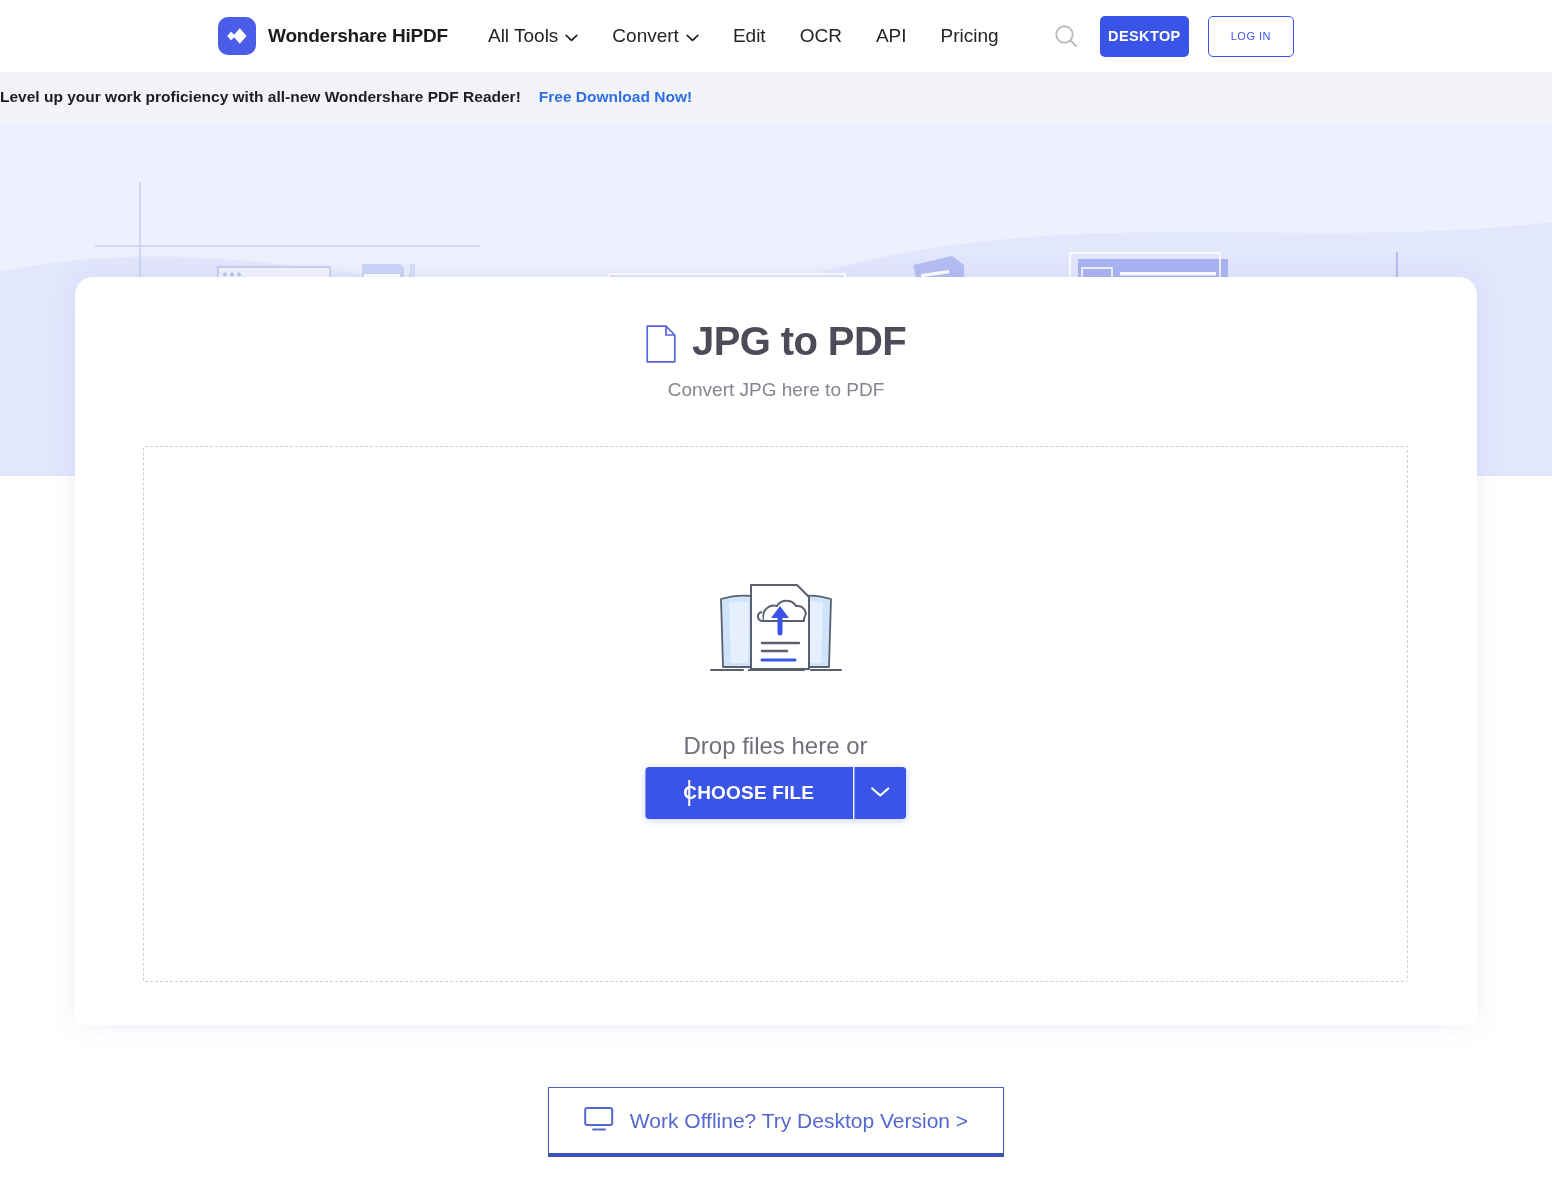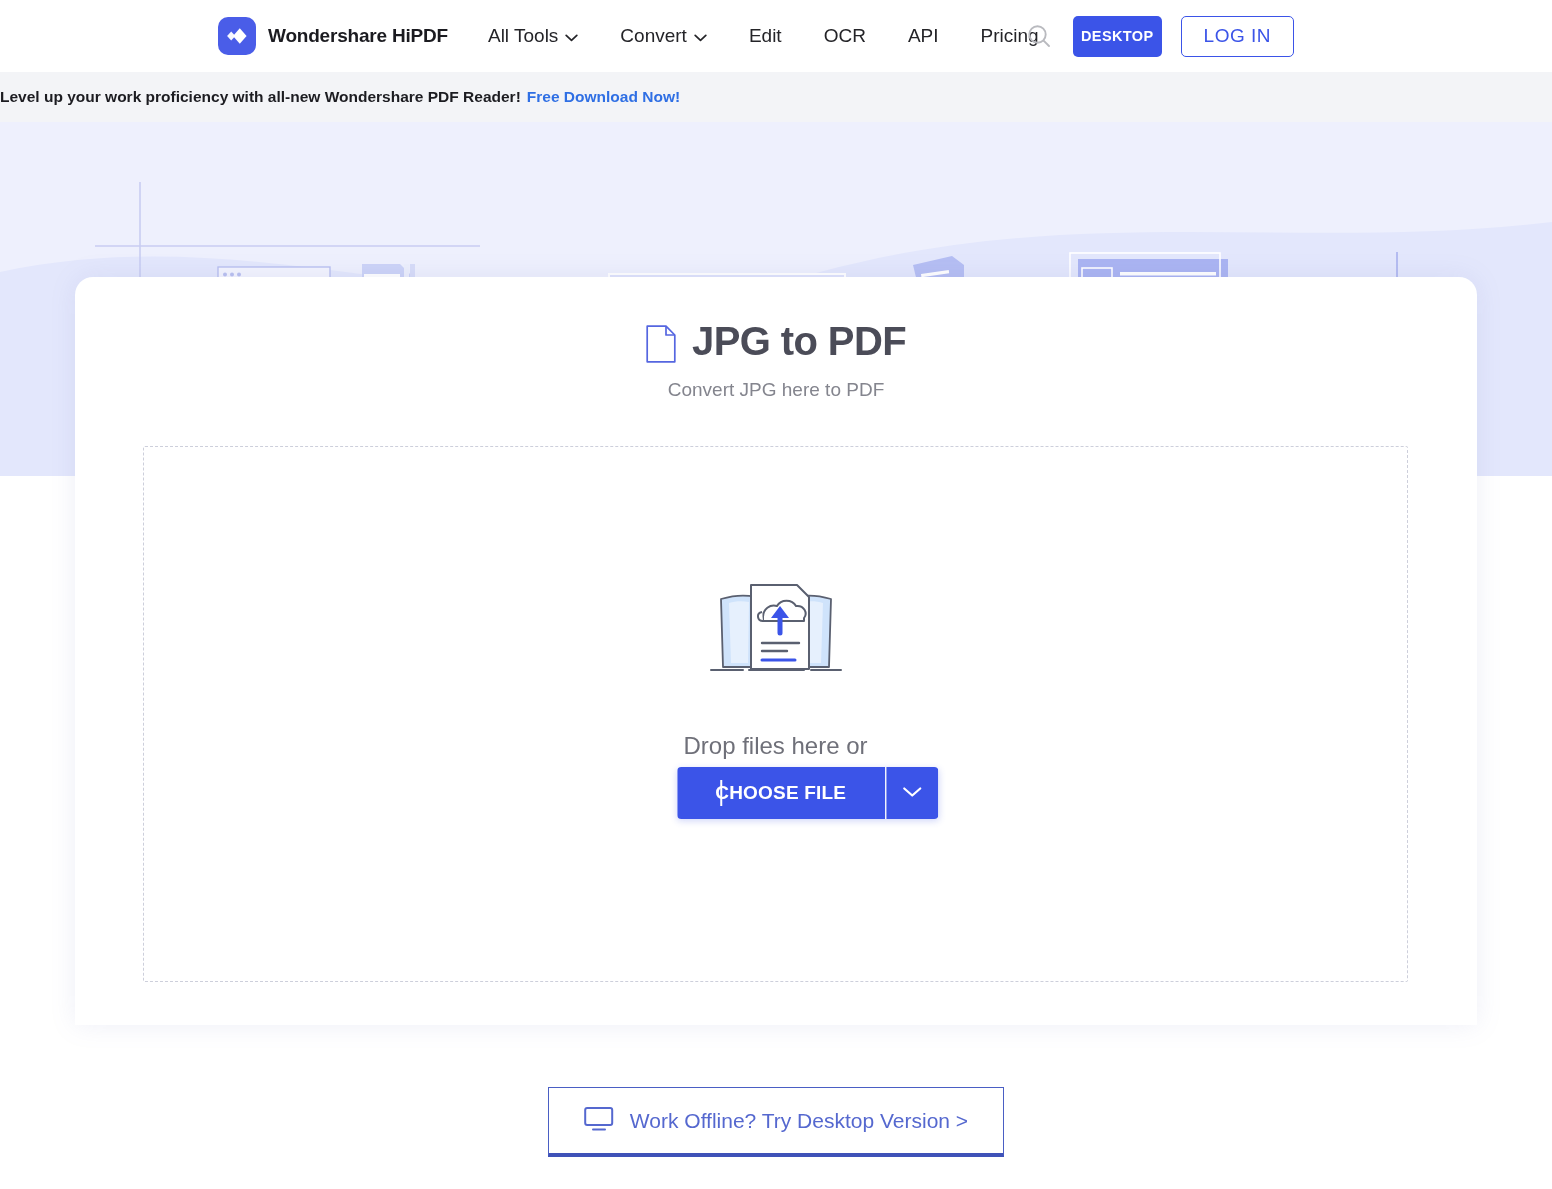--- a/index.html
+++ b/index.html
@@ -19,21 +19,21 @@
   }
   .brand { display: flex; align-items: center; margin-left: 218px; }
   .logo-mark {
     width: 38px; height: 38px; border-radius: 10px; background: #4a5de8;
     display: flex; align-items: center; justify-content: center; position: relative;
   }
   .brand-name {
     margin-left: 12px; font-size: 19px; font-weight: bold; color: #1b1b20;
     letter-spacing: -0.2px; white-space: nowrap;
   }
-  .nav { display: flex; align-items: center; margin-left: 40px; gap: 8px; }
+  .nav { display: flex; align-items: center; margin-left: 40px; }
   .nav-item {
     display: flex; align-items: center; gap: 7px;
     font-size: 19px; color: #242428; margin-right: 34px; cursor: pointer;
     white-space: nowrap;
   }
   .nav-item:last-child { margin-right: 0; }
   .chev { display:inline-block; width: 13px; height: 8px; position: relative; top: 2px; }
   .chev svg { display:block; }
   .header-right {
     position: absolute; right: 258px; top: 0; height: 72px;
@@ -43,33 +43,33 @@
     width: 44px; height: 44px; display:flex; align-items:center; justify-content:center;
     cursor: pointer; margin-right: 12px;
   }
   .btn-desktop {
     background: #3b54e8; color: #ffffff; font-size: 14.5px; font-weight: bold;
     letter-spacing: 0.4px; border-radius: 5px; padding: 0 8px; height: 41px;
     display: flex; align-items: center; justify-content: center; cursor: pointer;
     border: none; font-family: "Liberation Sans", sans-serif;
   }
   .btn-login {
-    background: #ffffff; color: #3b54e8; font-size: 19px; letter-spacing: 0.5px;
+    background: #ffffff; color: #3b54e8; font-size: 11px; letter-spacing: 0.5px;
     border: 1.5px solid #3b54e8; border-radius: 5px; padding: 0 22px; height: 41px;
     display: flex; align-items: center; justify-content: center; cursor: pointer;
     margin-left: 19px; font-family: "Liberation Sans", sans-serif;
   }
 
   
   .promo {
     position: absolute; top: 72px; left: 0; width: 1552px; height: 50px;
     background: #f3f4f7; display: flex; align-items: center; justify-content: flex-start;
     font-size: 15.5px; font-weight: bold; color: #1c1c21; z-index: 25;
   }
-  .promo-link { color: #2f6fe4; margin-left: 6px; cursor: pointer; text-decoration: none; font-weight: bold; }
+  .promo-link { color: #2f6fe4; margin-left: 18px; cursor: pointer; text-decoration: none; font-weight: bold; }
 
   
   .hero {
     position: absolute; top: 122px; left: 0; width: 1552px; height: 354px;
     background: #eef0fd; overflow: hidden; z-index: 5;
   }
   .hero svg { position:absolute; top:0; left:0; }
 
   
   .card {
@@ -100,21 +100,20 @@
     width: 134px; height: 106px;
   }
   .drop-text {
     position: absolute; top: 285px; left: 0; width: 100%; text-align: center;
     font-size: 24px; color: #6f7079;
   }
   .choose-wrap {
     position: absolute; top: 320px; left: 50%; transform: translateX(-50%);
     display: flex; height: 52px; border-radius: 4px; overflow: hidden;
     box-shadow: 0 2px 7px rgba(59,84,232,0.24);
-    margin-left: 32px;
   }
   .choose-btn {
     background: #3b54e8; color: #ffffff; font-size: 19px; font-weight: bold;
     letter-spacing: 0.2px; width: 208px; display: flex; align-items: center;
     justify-content: center; cursor: pointer; border: none; position: relative;
     font-family: "Liberation Sans", sans-serif;
   }
   .caret {
     position: absolute; left: 43px; top: 13px; width: 2px; height: 26px;
     background: #ffffff;

